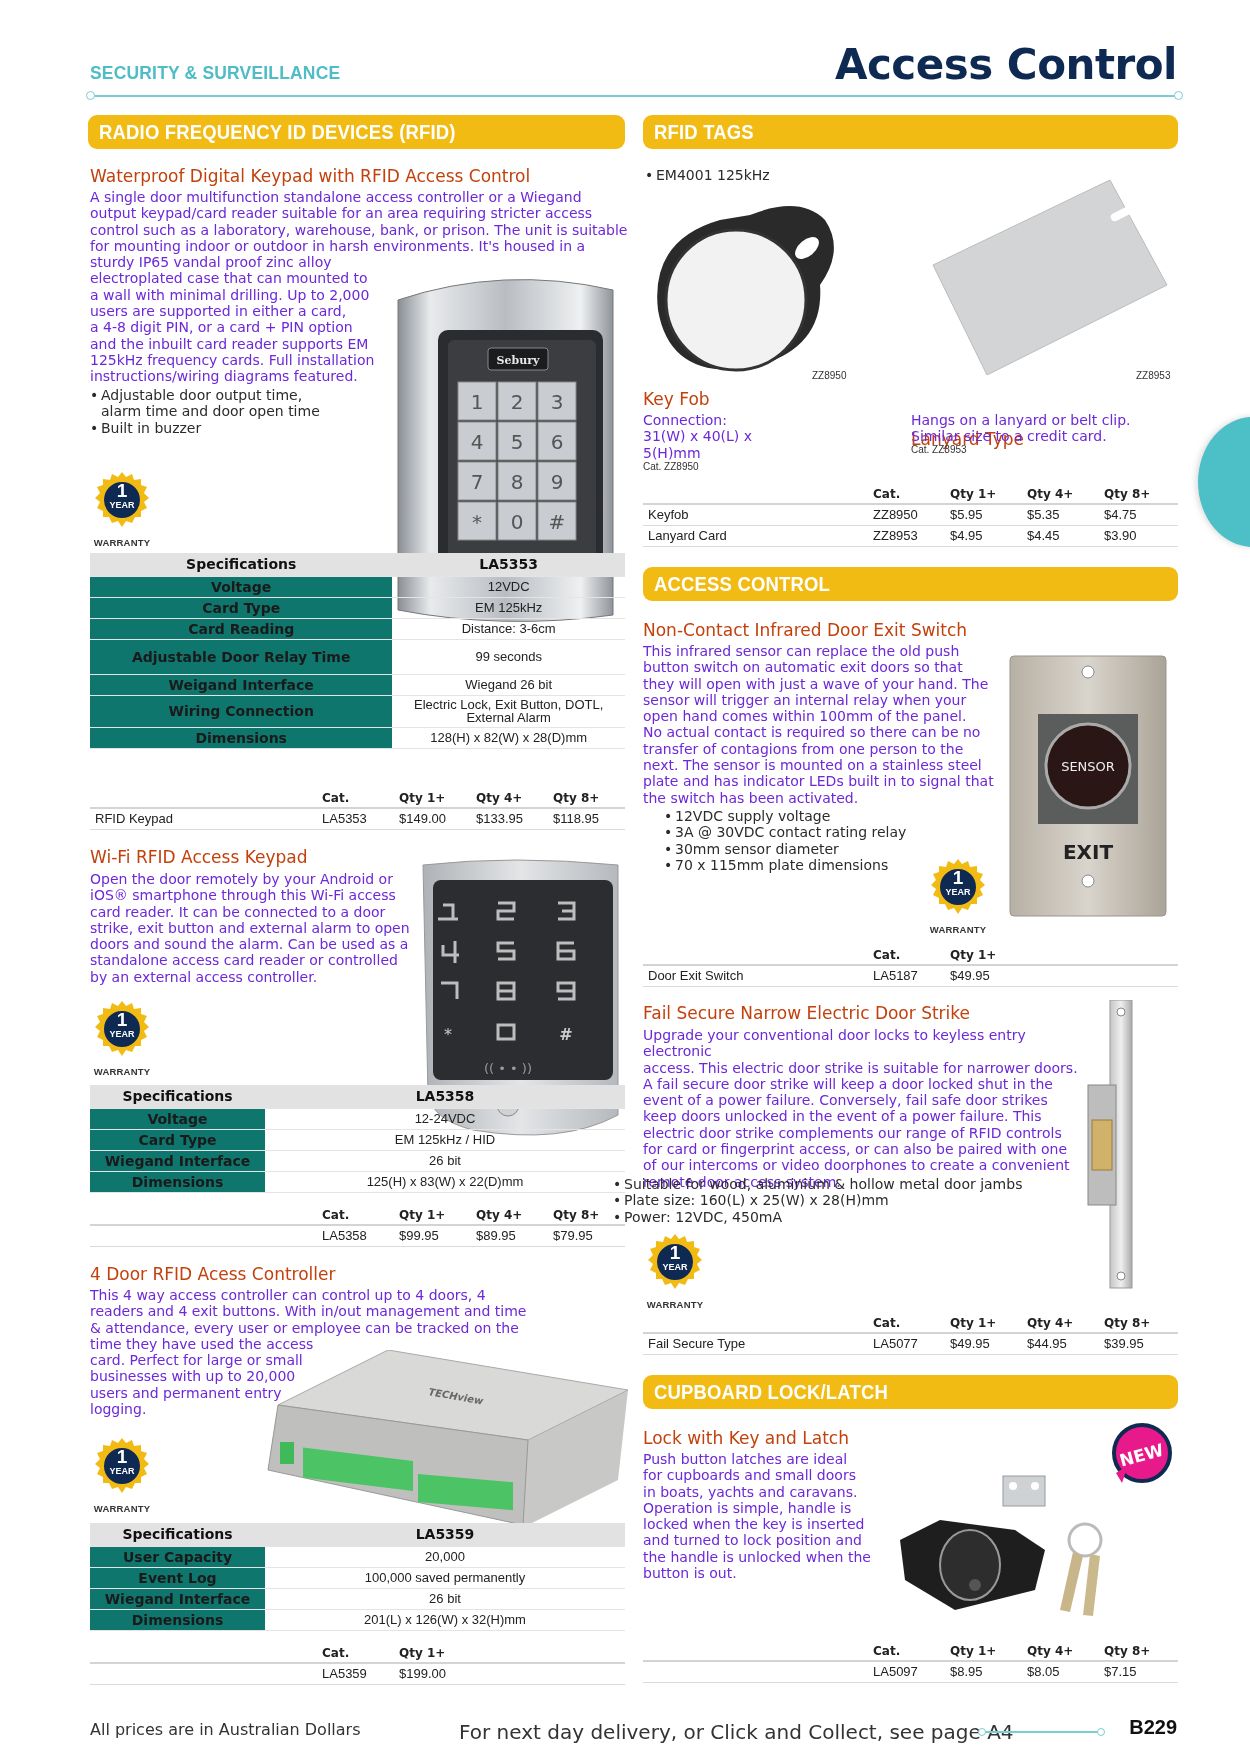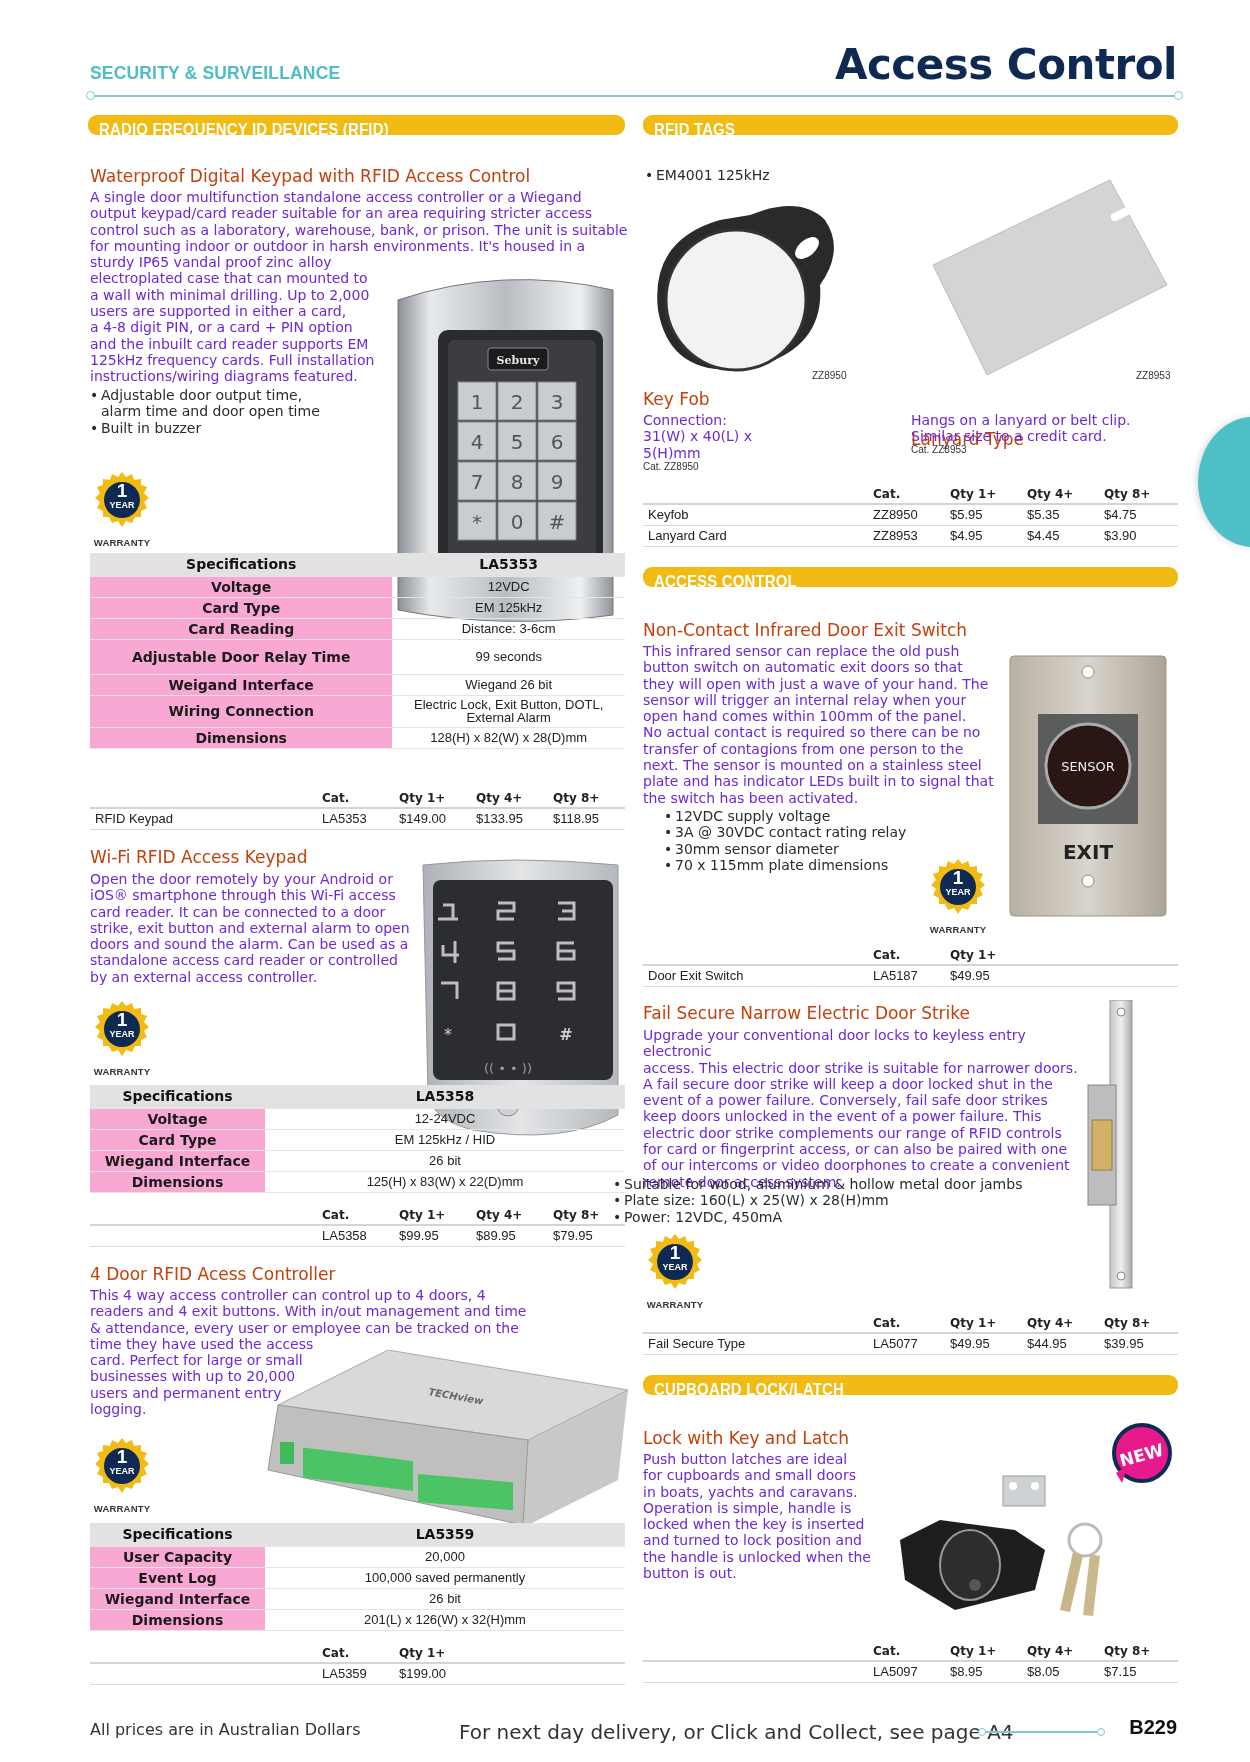--- a/index.html
+++ b/index.html
@@ -7,42 +7,42 @@
   body { position: relative; font-family: "DejaVu Sans", sans-serif; color: #222; }
   .abs { position: absolute; }
 
   
   .category { left: 90px; top: 62px; font-family: "Liberation Sans", sans-serif; font-weight: bold; font-size: 19px; color: #4fbcc6; letter-spacing: 0.2px; transform: scaleX(0.92); transform-origin: left; }
   .page-title { right: 73px; top: 40px; font-family: "DejaVu Sans", sans-serif; font-weight: bold; font-size: 42px; color: #0f2a52; letter-spacing: -0.5px; }
   .rule { left: 90px; top: 95px; width: 1088px; height: 2px; background: #7ccdd3; }
   .rule-dot { top: 91px; width: 9px; height: 9px; border: 1.5px solid #7ccdd3; border-radius: 50%; background: #fff; }
 
   
-  .section-bar { height: 20px; background: #f2bb14; border-radius: 9px; color: #fff; font-family: "Liberation Sans", sans-serif; font-weight: bold; font-size: 17px; padding: 5px 0 0 11px; letter-spacing: 0.2px; }
+  .section-bar { height: 34px; background: #f2bb14; border-radius: 9px; color: #fff; font-family: "Liberation Sans", sans-serif; font-weight: bold; font-size: 21px; padding: 5px 0 0 11px; letter-spacing: 0.2px; }
   .section-bar span { display: inline-block; transform: scaleX(0.88); transform-origin: left; }
 
   .prod-title { font-weight: normal; font-size: 17px; color: #c2410c; white-space: nowrap; }
   .para { font-size: 14px; line-height: 16.3px; color: #6d28d9; }
   .para p { margin: 0; }
   .bullets { font-size: 14px; line-height: 16.3px; color: #2b2b2b; list-style: none; }
   .bullets li { padding-left: 11px; text-indent: -11px; }
   .bullets li::before { content: "\2022"; display: inline-block; width: 11px; text-indent: 0; }
 
   
   .badge { width: 64px; text-align: center; }
   .badge-seal { width: 58px; height: 58px; margin: 0 auto; position: relative; }
   .badge-seal svg { position: absolute; left: 0; top: 0; }
   .badge-num { position: absolute; left: 0; right: 0; top: 11px; font-family: "Liberation Sans", sans-serif; font-weight: bold; color: #fff; font-size: 19px; line-height: 18px; }
   .badge-year { position: absolute; left: 0; right: 0; top: 29px; font-family: "Liberation Sans", sans-serif; font-weight: bold; color: #fff; font-size: 9px; }
   .badge-label { font-family: "Liberation Sans", sans-serif; font-weight: bold; font-size: 9.5px; color: #333; margin-top: 8px; letter-spacing: 0.2px; }
 
   
   table.spec { border-collapse: collapse; position: absolute; text-align: center; }
   table.spec td { font-size: 14px; padding: 0 5px; height: 21px; border-bottom: 1px solid #e4e4e4; vertical-align: middle; }
-  table.spec td.k { background: #f9a8d4; font-weight: bold; color: #1a1a1a; line-height: 14px; }
+  table.spec td.k { background: #0f766e; font-weight: bold; color: #1a1a1a; line-height: 14px; }
   table.spec td.v { font-family: "Liberation Sans", sans-serif; font-size: 13px; color: #222; line-height: 13px; }
   table.spec tr.head td { background: #e2e2e2; font-family: "DejaVu Sans", sans-serif; font-weight: bold; font-size: 14px; color: #111; height: 23px; }
 
   
   table.price { border-collapse: collapse; position: absolute; }
   table.price th { font-weight: bold; font-size: 12px; text-align: left; color: #222; height: 20px; border-bottom: 2px solid #d4d4d4; padding: 0; vertical-align: middle; }
   table.price td { font-family: "Liberation Sans", sans-serif; font-size: 13px; color: #222; height: 21px; border-bottom: 1px solid #dadada; padding: 0 0 0 5px; vertical-align: middle; }
   table.price td.c { padding-left: 0; }
 
   

